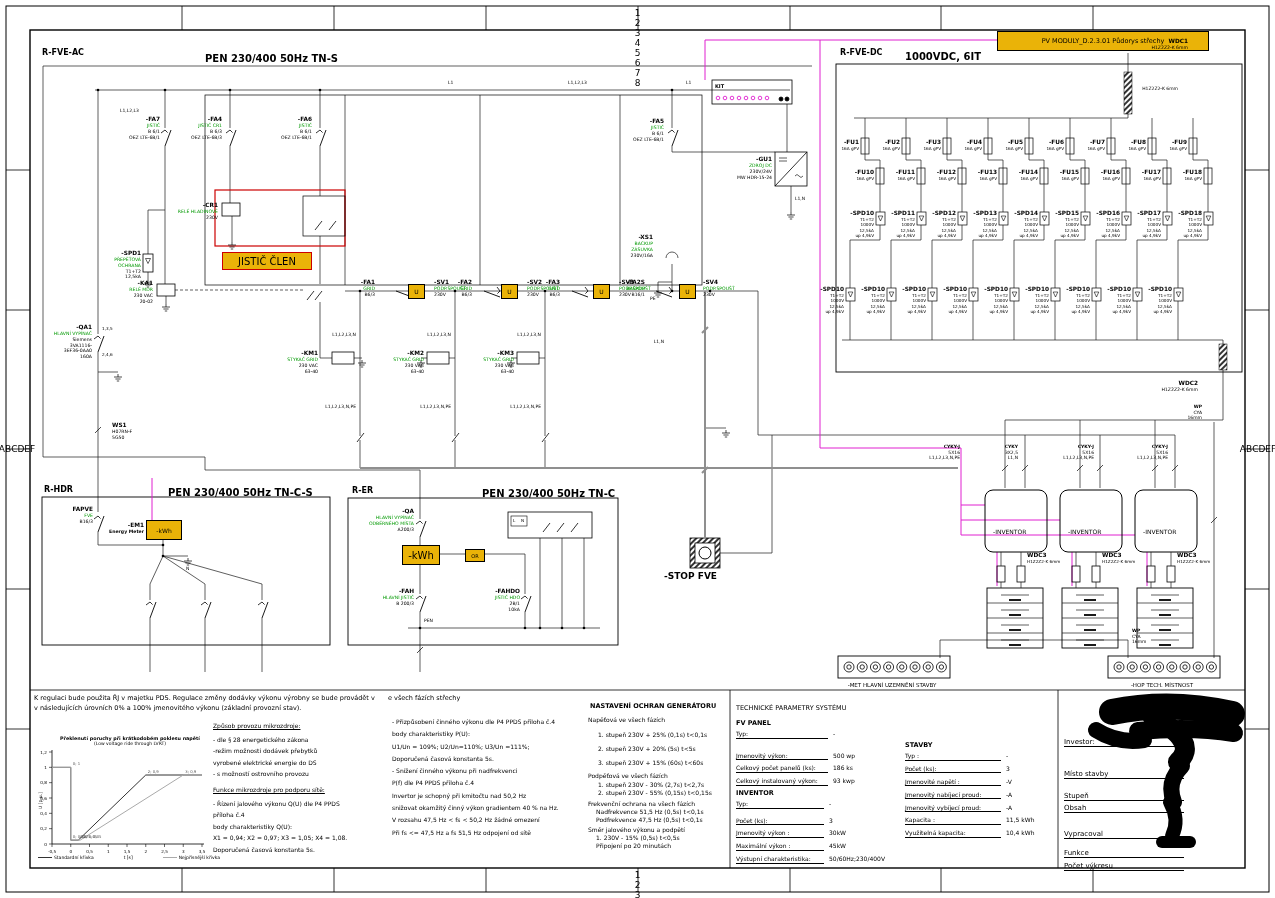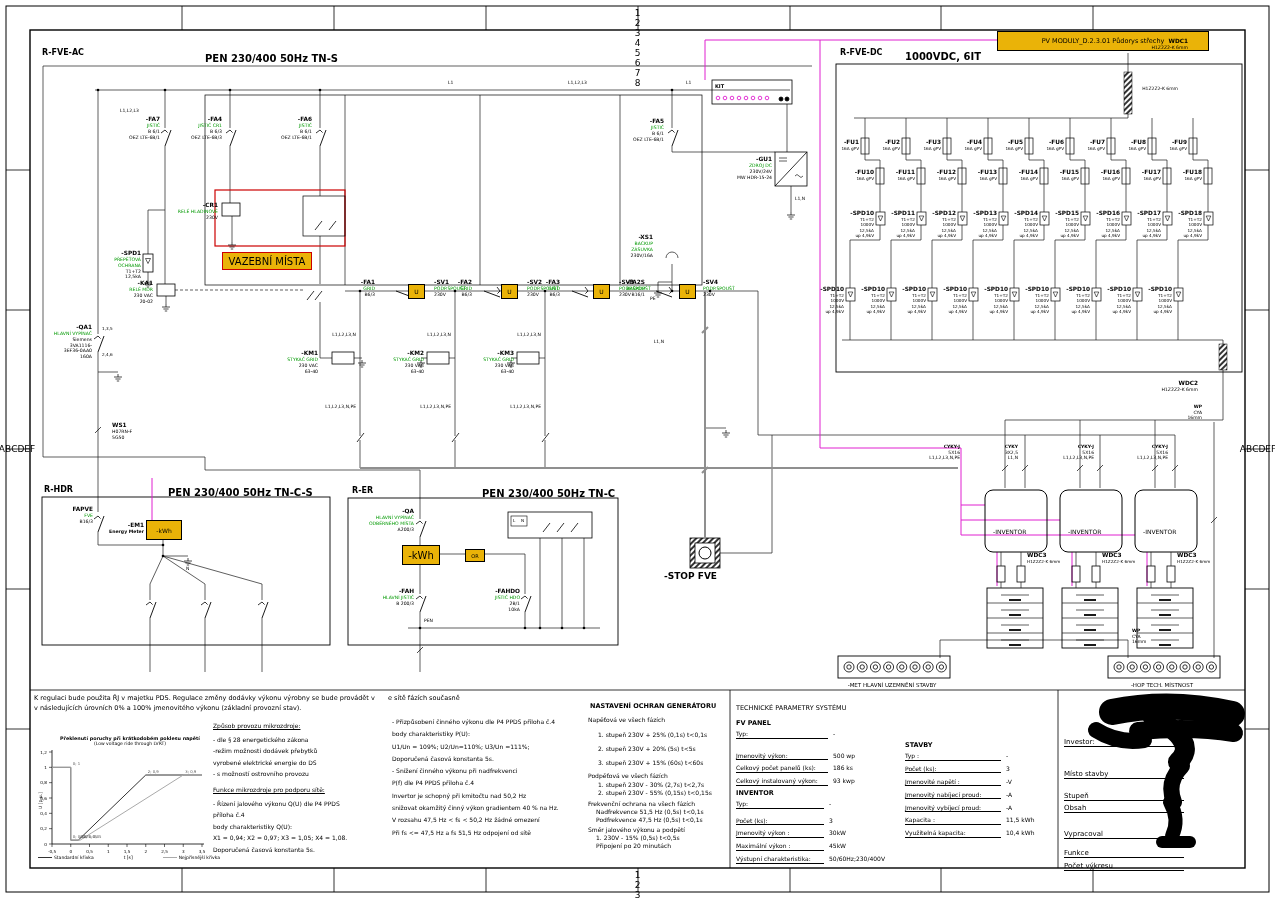--- a/index.html
+++ b/index.html
@@ -474,21 +474,21 @@
     <div class="t">-FA5</div>
       <div class="g">JISTIČ</div>
     <div>B 6/1</div>
       <div>OEZ LTE-6B/1</div>
     </div>
   <div class="lbl comp rt w42" style="left:176px;top:202px">
     <div class="t">-CR1</div>
       <div class="g">RELÉ HLADINOVÉ</div>
     <div>230V</div>
     </div>
-  <div class="box redbox f70" style="left:222px;top:252px;width:88px;height:16px">VAZEBNÍ MÍSTA</div>
+  <div class="box redbox f70" style="left:222px;top:252px;width:88px;height:16px">JISTIČ ČLEN</div>
   <div class="lbl comp rt w55" style="left:86px;top:250px">
     <div class="t">-SPD1</div>
       <div class="g">PŘEPĚŤOVÁ</div>
     <div class="g">OCHRANA</div>
       <div>T1+T2</div>
       <div>12,5kA</div>
     </div>
   <div class="lbl comp rt w55" style="left:98px;top:280px">
     <div class="t">-KA1</div>
       <div class="g">RELÉ MDR</div>
@@ -902,21 +902,21 @@
       </div>
       <div class="lbl ctr w112 f55" style="left: 836px; top: 682px;">
         <div class="t">-MET HLAVNÍ UZEMNĚNÍ STAVBY</div>
       </div>
       <div class="lbl ctr w112 f55" style="left: 1106px; top: 682px;">
         <div class="t">-HOP TECH. MÍSTNOST</div>
       </div>
     </div>
 
   <div class="lbl f65" style="left:34px;top:694px">K regulaci bude použita ŘJ v majetku PDS.  Regulace změny dodávky výkonu výrobny se bude provádět v</div>
-  <div class="lbl f65" style="left:388px;top:694px">e sítě fázích současně</div>
+  <div class="lbl f65" style="left:388px;top:694px">e všech fázích střechy</div>
   <div class="lbl f65" style="left:34px;top:704px">v následujících úrovních 0% a 100%  jmenovitého výkonu (základní provozní stav).</div>
 
   <div class="lbl f60 und" style="left:213px;top:722px">Způsob provozu mikrozdroje:</div>
   <div class="lbl f60 nl" style="left:213px;top:734px">
     <div>
         <div>- dle § 28 energetického zákona</div>
         <div>-režim možnosti dodávek přebytků</div>
         <div> vyrobené elektrické energie do DS</div>
         <div>- s možností ostrovního provozu</div>
       </div>

